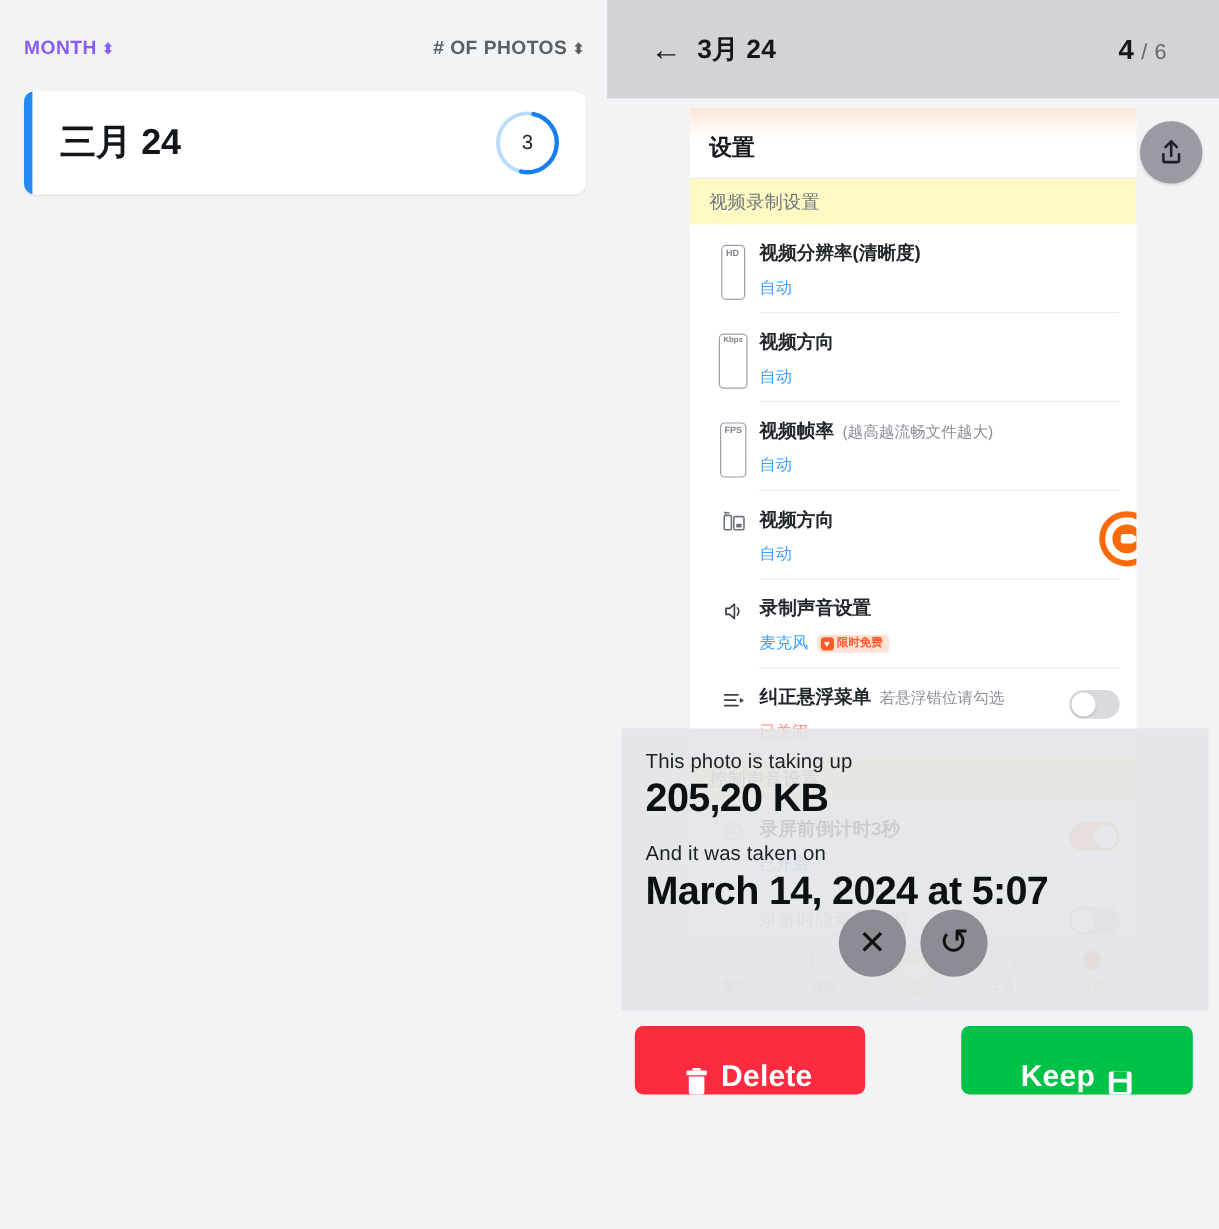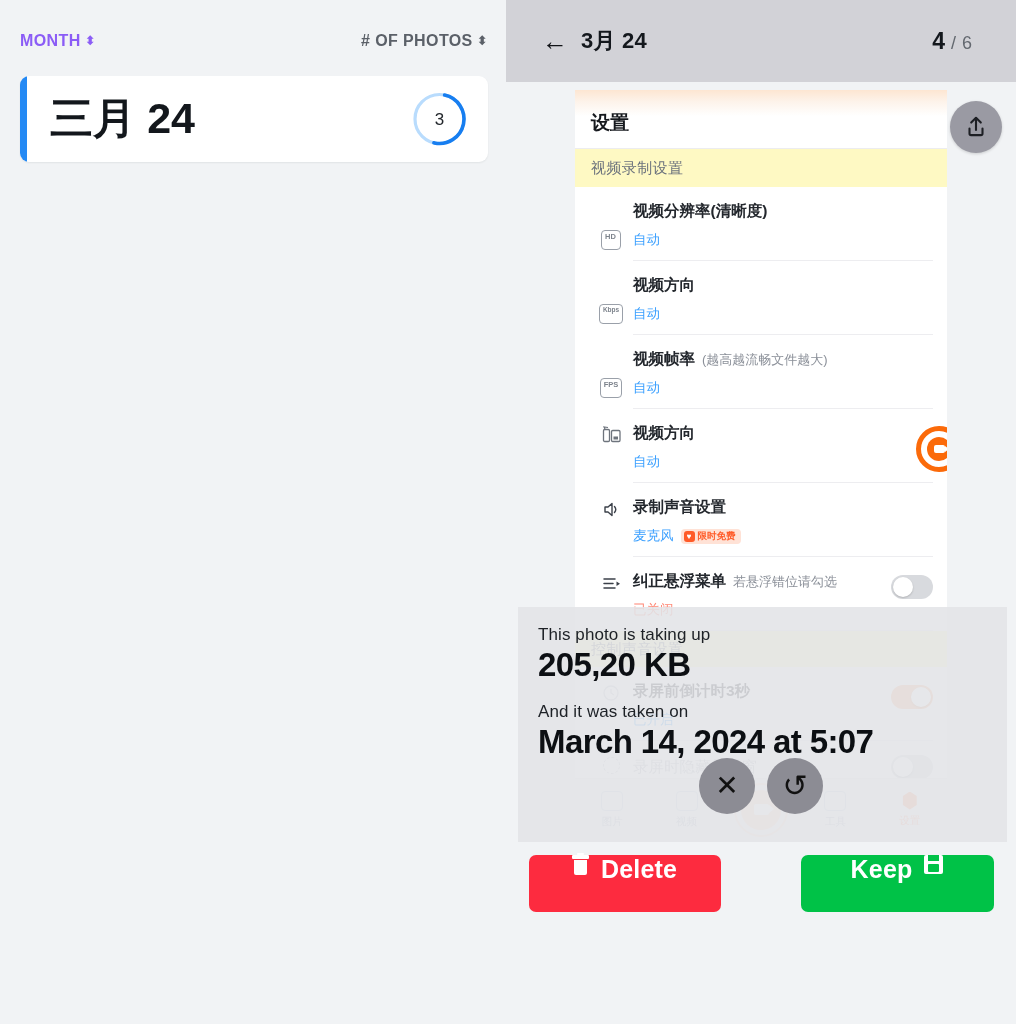--- a/index.html
+++ b/index.html
@@ -31,21 +31,21 @@
     box-shadow: 0 1px 2px rgba(20,25,35,.07);
     overflow: hidden;
     display: flex; align-items: center;
   }
   .month-card .accent {
     position: absolute; left: 0; top: 0; width: 7px; height: 100%;
     background: #2489f4;
   }
   .month-name {
     position: absolute; left: 30px; top: 50%; transform: translateY(-50%);
-    font-size: 43px; font-weight: 700; color: #13171c; letter-spacing: -.2px;
+    font-size: 30px; font-weight: 700; color: #13171c; letter-spacing: -.2px;
     white-space: nowrap;
   }
   .ring-wrap { position: absolute; right: 20px; top: 50%; transform: translateY(-50%); width: 57px; height: 57px; }
   .ring-wrap svg { display: block; }
   .ring-count {
     position: absolute; inset: 0; display: flex; align-items: center; justify-content: center;
     font-size: 17px; font-weight: 500; color: #22262b;
   }
 
   
@@ -91,21 +91,21 @@
     background: #ffe2d6; color: #ff5b28; font-size: 9.5px; font-weight: 700;
     border-radius: 4px; padding: 2px 5px 2px 3px; line-height: 1;
   }
   .badge-free .fire {
     display:inline-block; width: 11px; height: 11px; border-radius: 3px;
     background: #ff5b28; color:#fff; font-size: 8px; text-align:center; line-height:11px;
   }
   .tag-box {
     display: inline-block; border: 1.4px solid #9aa0a9; border-radius: 4px;
     font-size: 7.5px; font-weight: 700; color: #7d838c; padding: 2px 3px; line-height: 1;
-    min-width: 20px; text-align: left; margin-top: 26px;
+    min-width: 20px; text-align: left;
   }
   .toggle {
     position: absolute; right: 14px; top: 18px;
     width: 42px; height: 24px; border-radius: 13px; background: #d8dade;
   }
   .toggle::after { content:''; position:absolute; left: 2px; top: 2px; width: 20px; height: 20px;
     border-radius: 50%; background:#fff; box-shadow: 0 1px 2px rgba(0,0,0,.18); }
   .toggle.on { background: #f9b48b; }
   .toggle.on::after { left: 20px; }
 
@@ -163,21 +163,21 @@
     background: rgba(226,228,231,.88);
     padding: 18px 20px 0 20px;
   }
   .info-small { font-size: 17px; font-weight: 400; color: #1d2126; letter-spacing: .1px; }
   .info-big { font-size: 33px; font-weight: 700; color: #0c0f13; letter-spacing: -.6px; margin-top: 1px; }
   .info-gap { height: 18px; }
 
   
   .decision { position: absolute; left: 0; top: 855px; width: 510px; display: flex; justify-content: center; gap: 80px; }
   .btn {
-    height: 57px; border-radius: 7px; display: flex; align-items: flex-start; justify-content: center; gap: 12px;
+    height: 57px; border-radius: 7px; display: flex; align-items: flex-end; justify-content: center; gap: 12px;
     font-size: 25px; font-weight: 700; color: #ffffff; letter-spacing: .2px;
   }
   .btn-delete { width: 192px; background: #fd2b3f; }
   .btn-keep { width: 193px; background: #00c247; }
   .trash-ic { width: 17px; height: 20px; position: relative; }
   .trash-ic .lid { position:absolute; top:0; left:0; width:17px; height:3.5px; background:#fff; border-radius:1px; }
   .trash-ic .lid::before { content:''; position:absolute; left:5px; top:-2.5px; width:7px; height:2.5px; background:#fff; border-radius:1px; }
   .trash-ic .can { position:absolute; top:5px; left:2px; width:13px; height:15px; background:#fff; border-radius: 0 0 2px 2px; }
   .save-ic { width: 19px; height: 19px; background:#fff; border-radius: 2px; position: relative; }
   .save-ic::before { content:''; position:absolute; left:4px; top:0; width:11px; height:6px; background:#00c247; }

